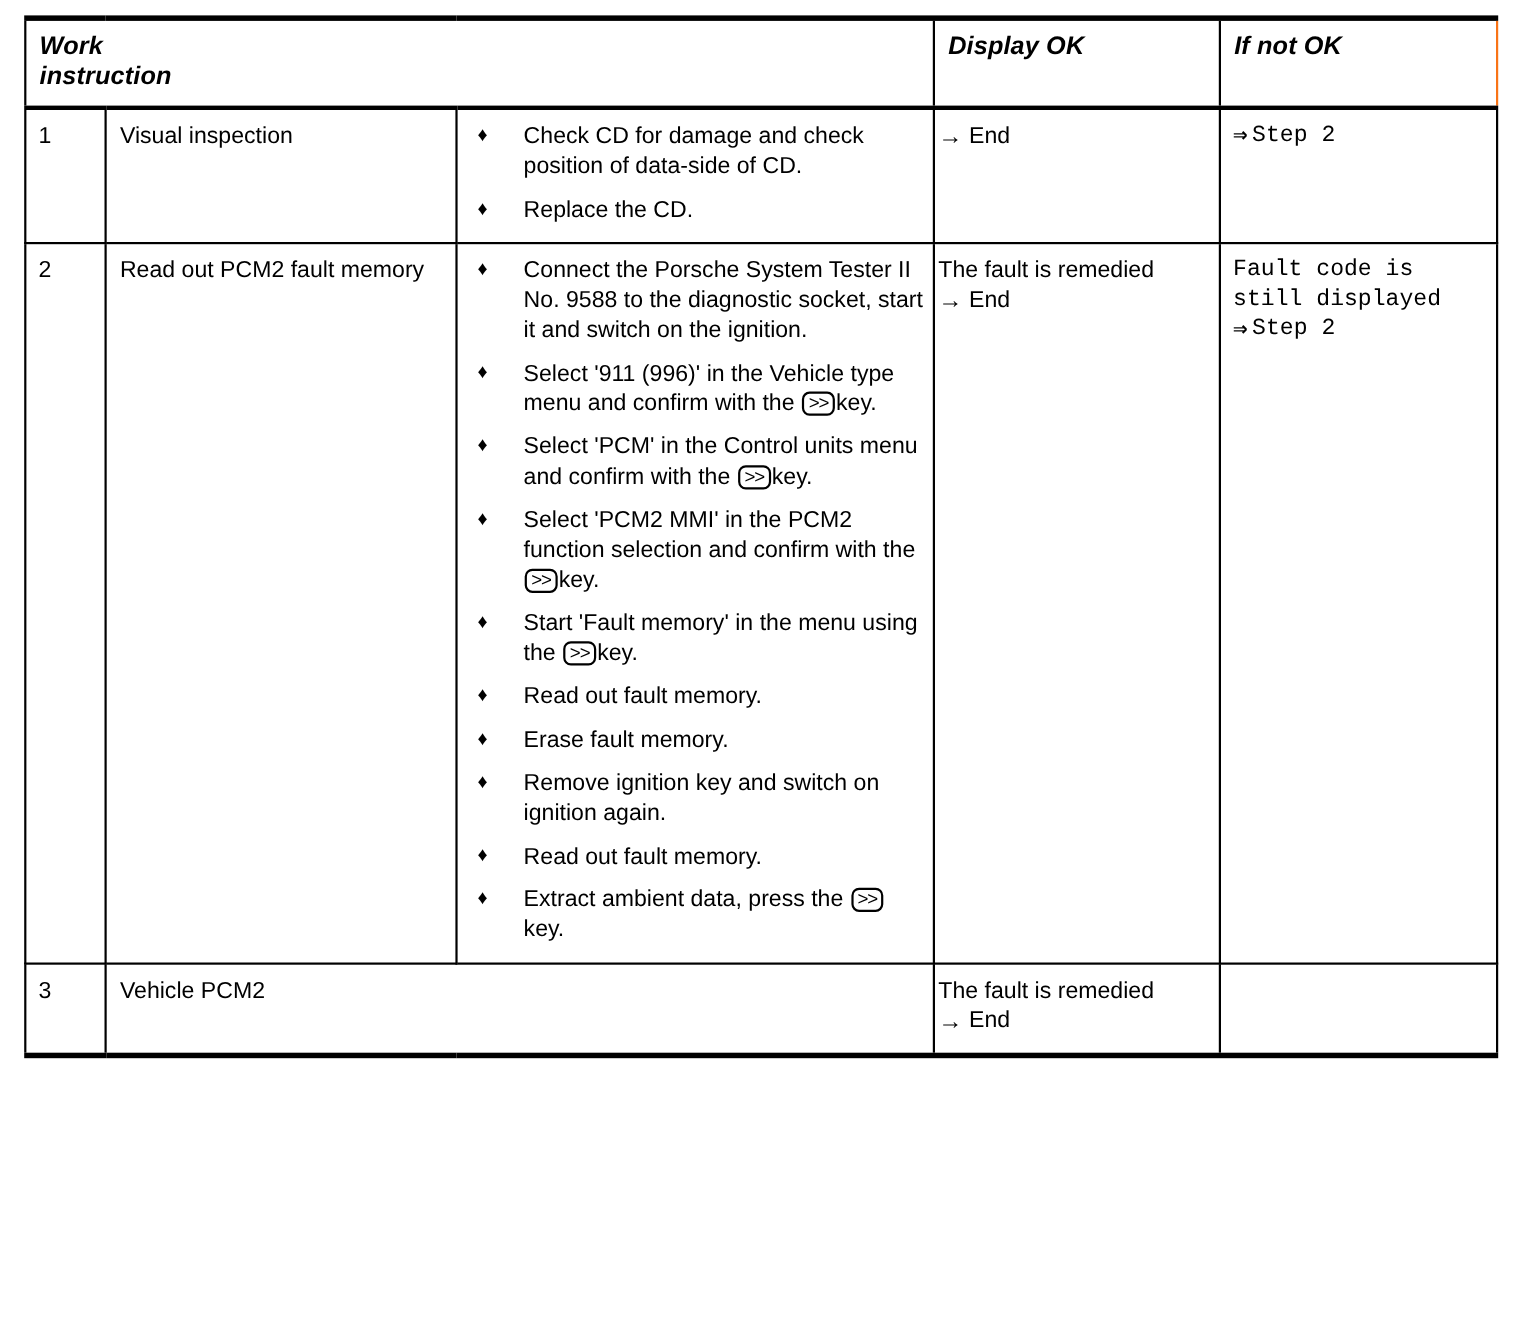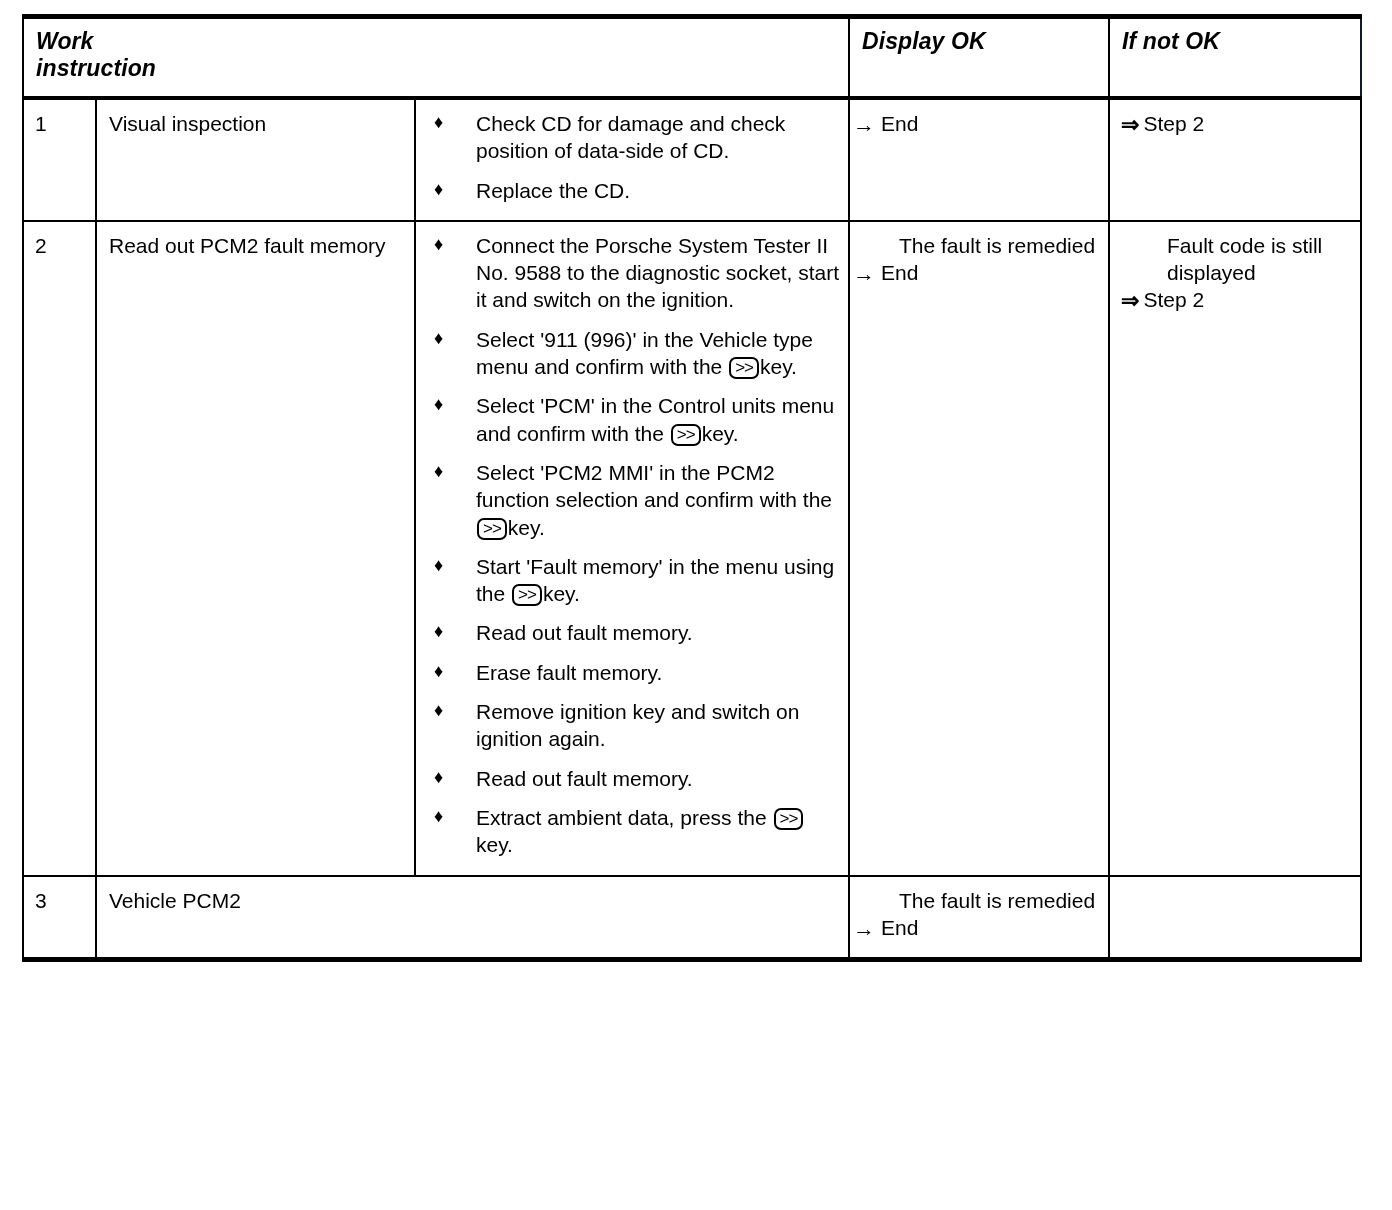--- a/index.html
+++ b/index.html
@@ -66,21 +66,21 @@
     padding: 0;
   }
   .head-row th.h-spacer-b {
     border-right: 2px solid #000;
   }
   .head-row th.h-ok {
     border-left: 2px solid #c4b5fd;
     border-right: 2px solid #000;
   }
   .head-row th.h-notok {
-    border-right: 2px solid #0f172a;
+    border-right: 2px solid #f97316;
   }
 
   
   .body-row > td {
     border-bottom: 2px solid #000;
     font-size: 21px;
     line-height: 1.30;
     padding: 10px 10px 16px 12px;
   }
   .body-row.last > td {
@@ -98,20 +98,21 @@
     padding-left: 12px;
     padding-right: 8px;
   }
   td.ok-cell {
     padding-left: 3px;
     padding-right: 8px;
   }
   td.notok-cell {
     padding-left: 11px;
     padding-right: 24px;
+    font-family: Liberation Mono, monospace;
   }
 
   
   ul.bullets {
     list-style: none;
     margin: 0;
     padding: 0;
   }
   ul.bullets > li {
     position: relative;
@@ -152,21 +153,21 @@
     font-size: 22px;
     line-height: 1;
     margin-right: 6px;
     vertical-align: -1px;
   }
   .arrow-glyph.dbl {
     font-weight: bold;
     margin-right: 4px;
   }
 
-  .plain-line { white-space: normal; margin-left: 46px; }
+  .plain-line { white-space: normal; }
 </style>
 </head>
 <body>
 
 <div class="page">
 
   <table class="wi-table">
     <colgroup>
       <col class="c-step">
       <col class="c-task">

